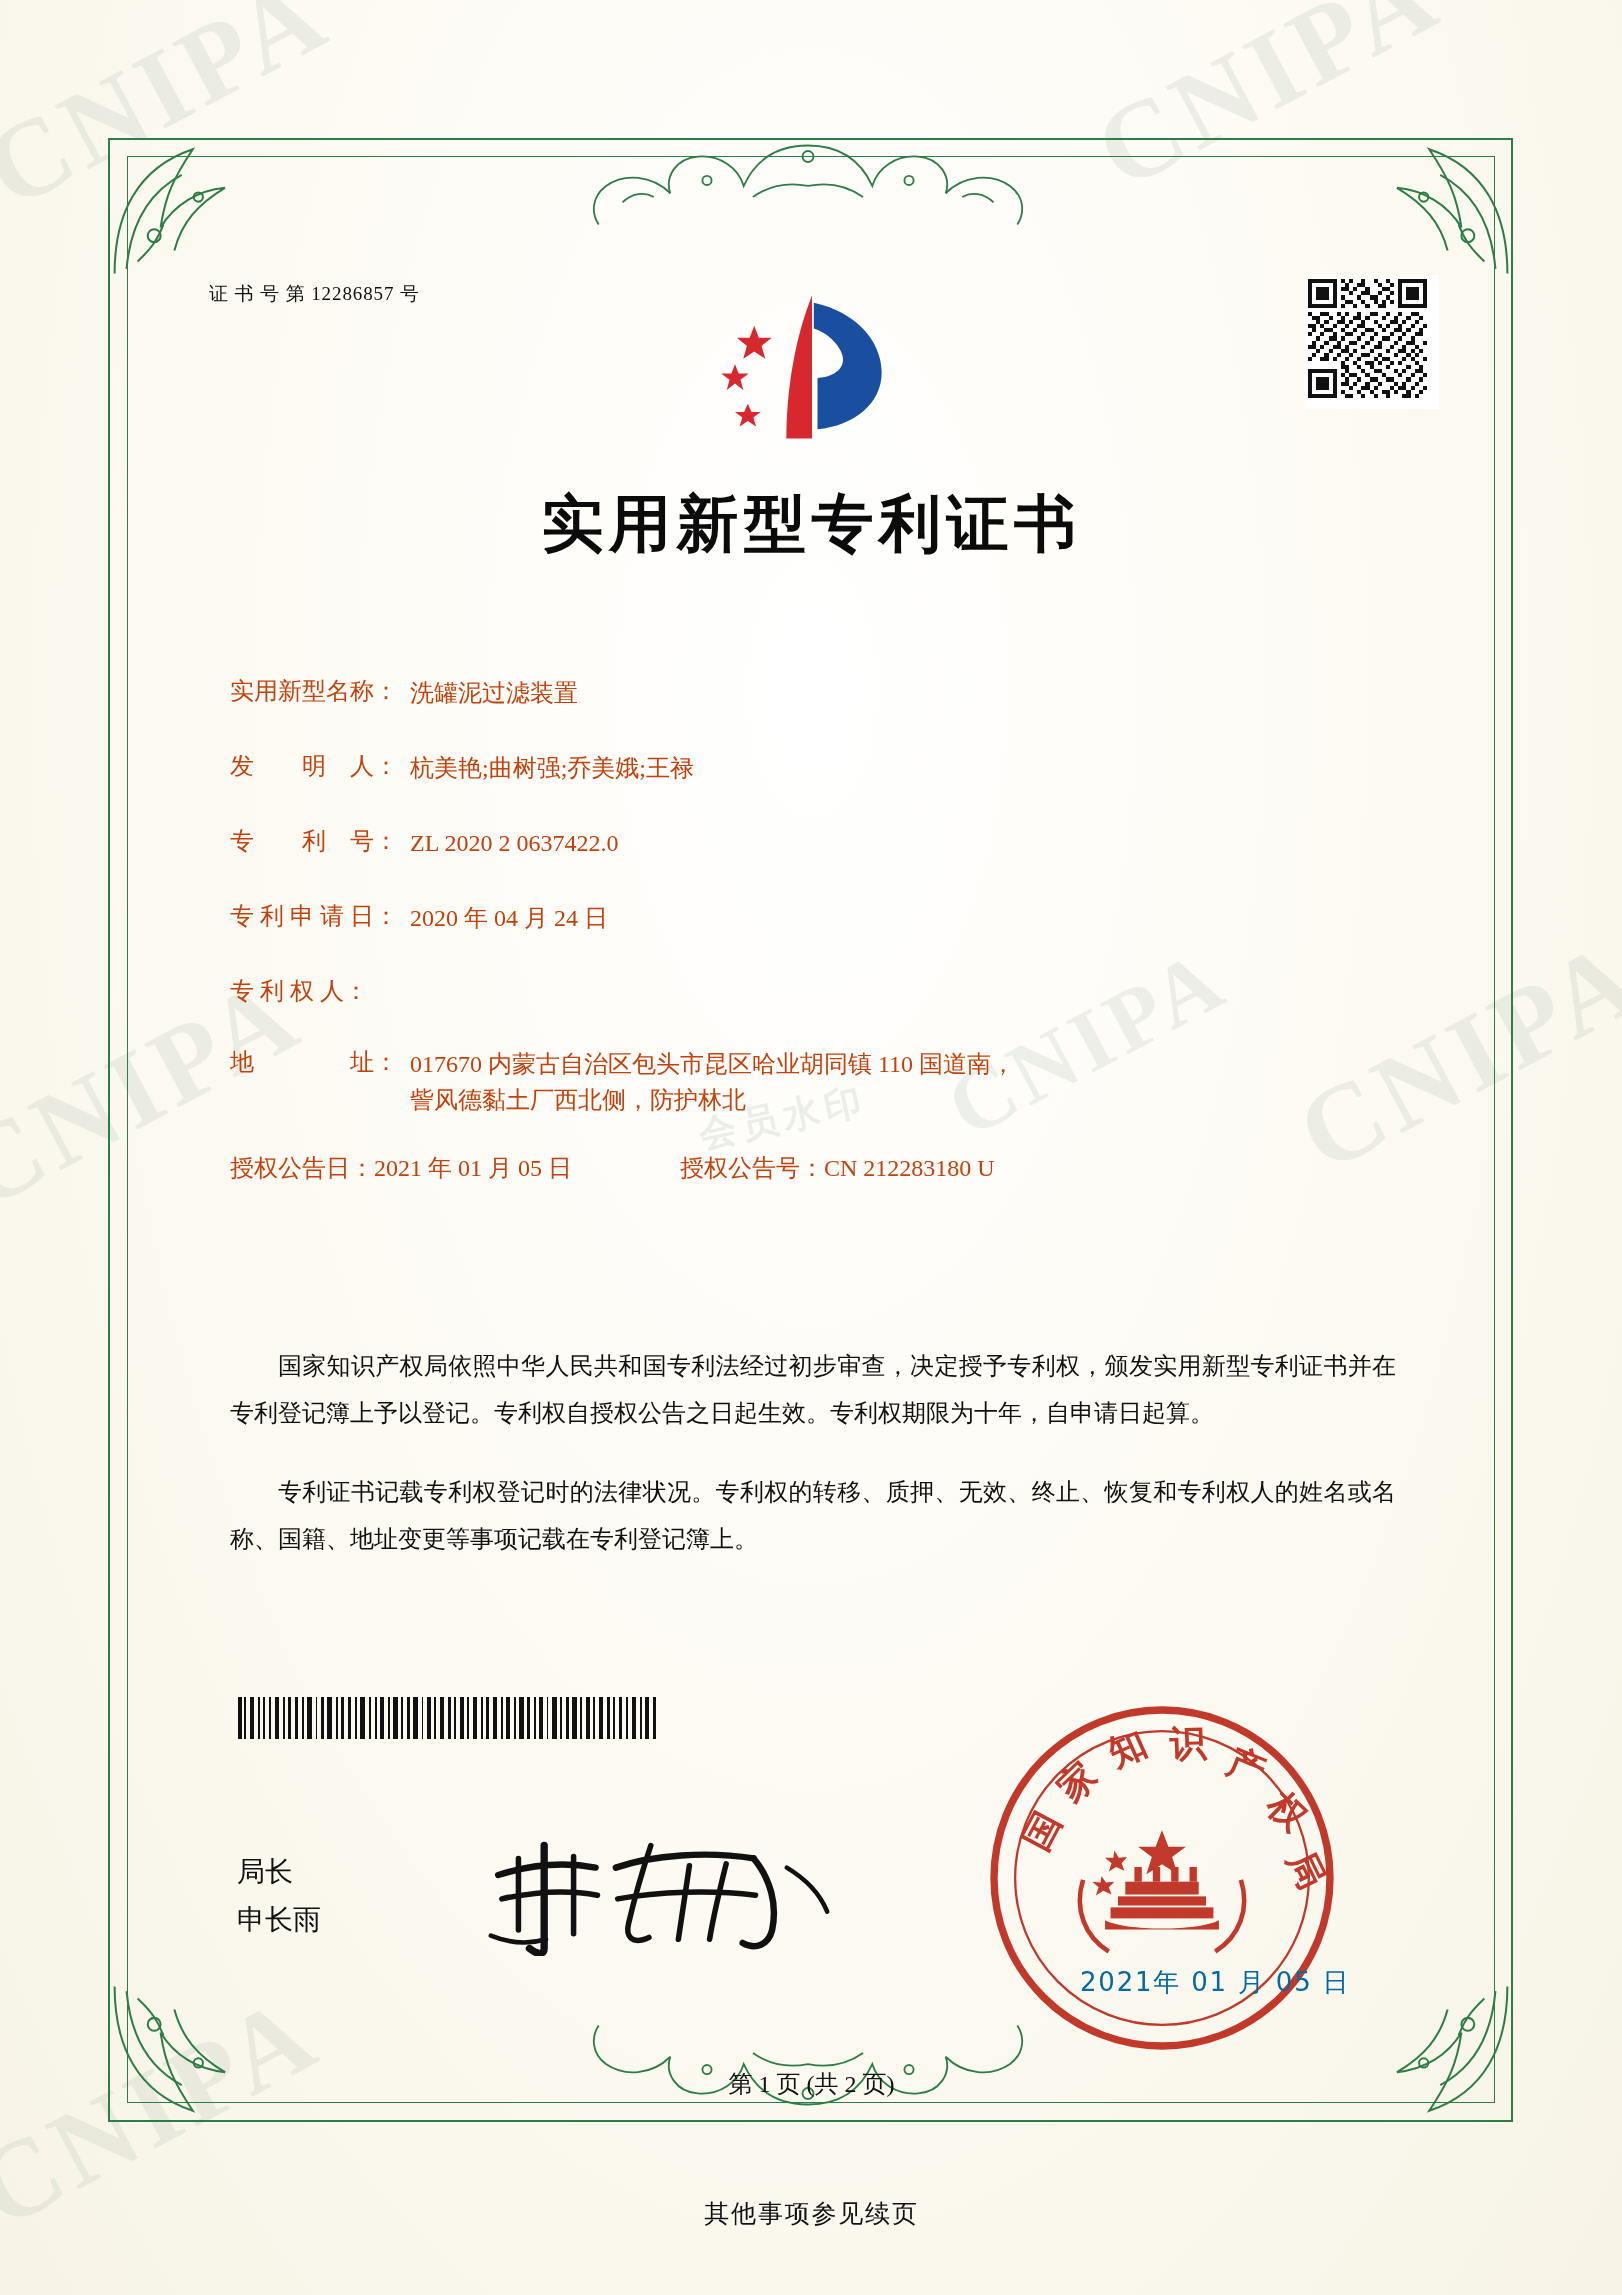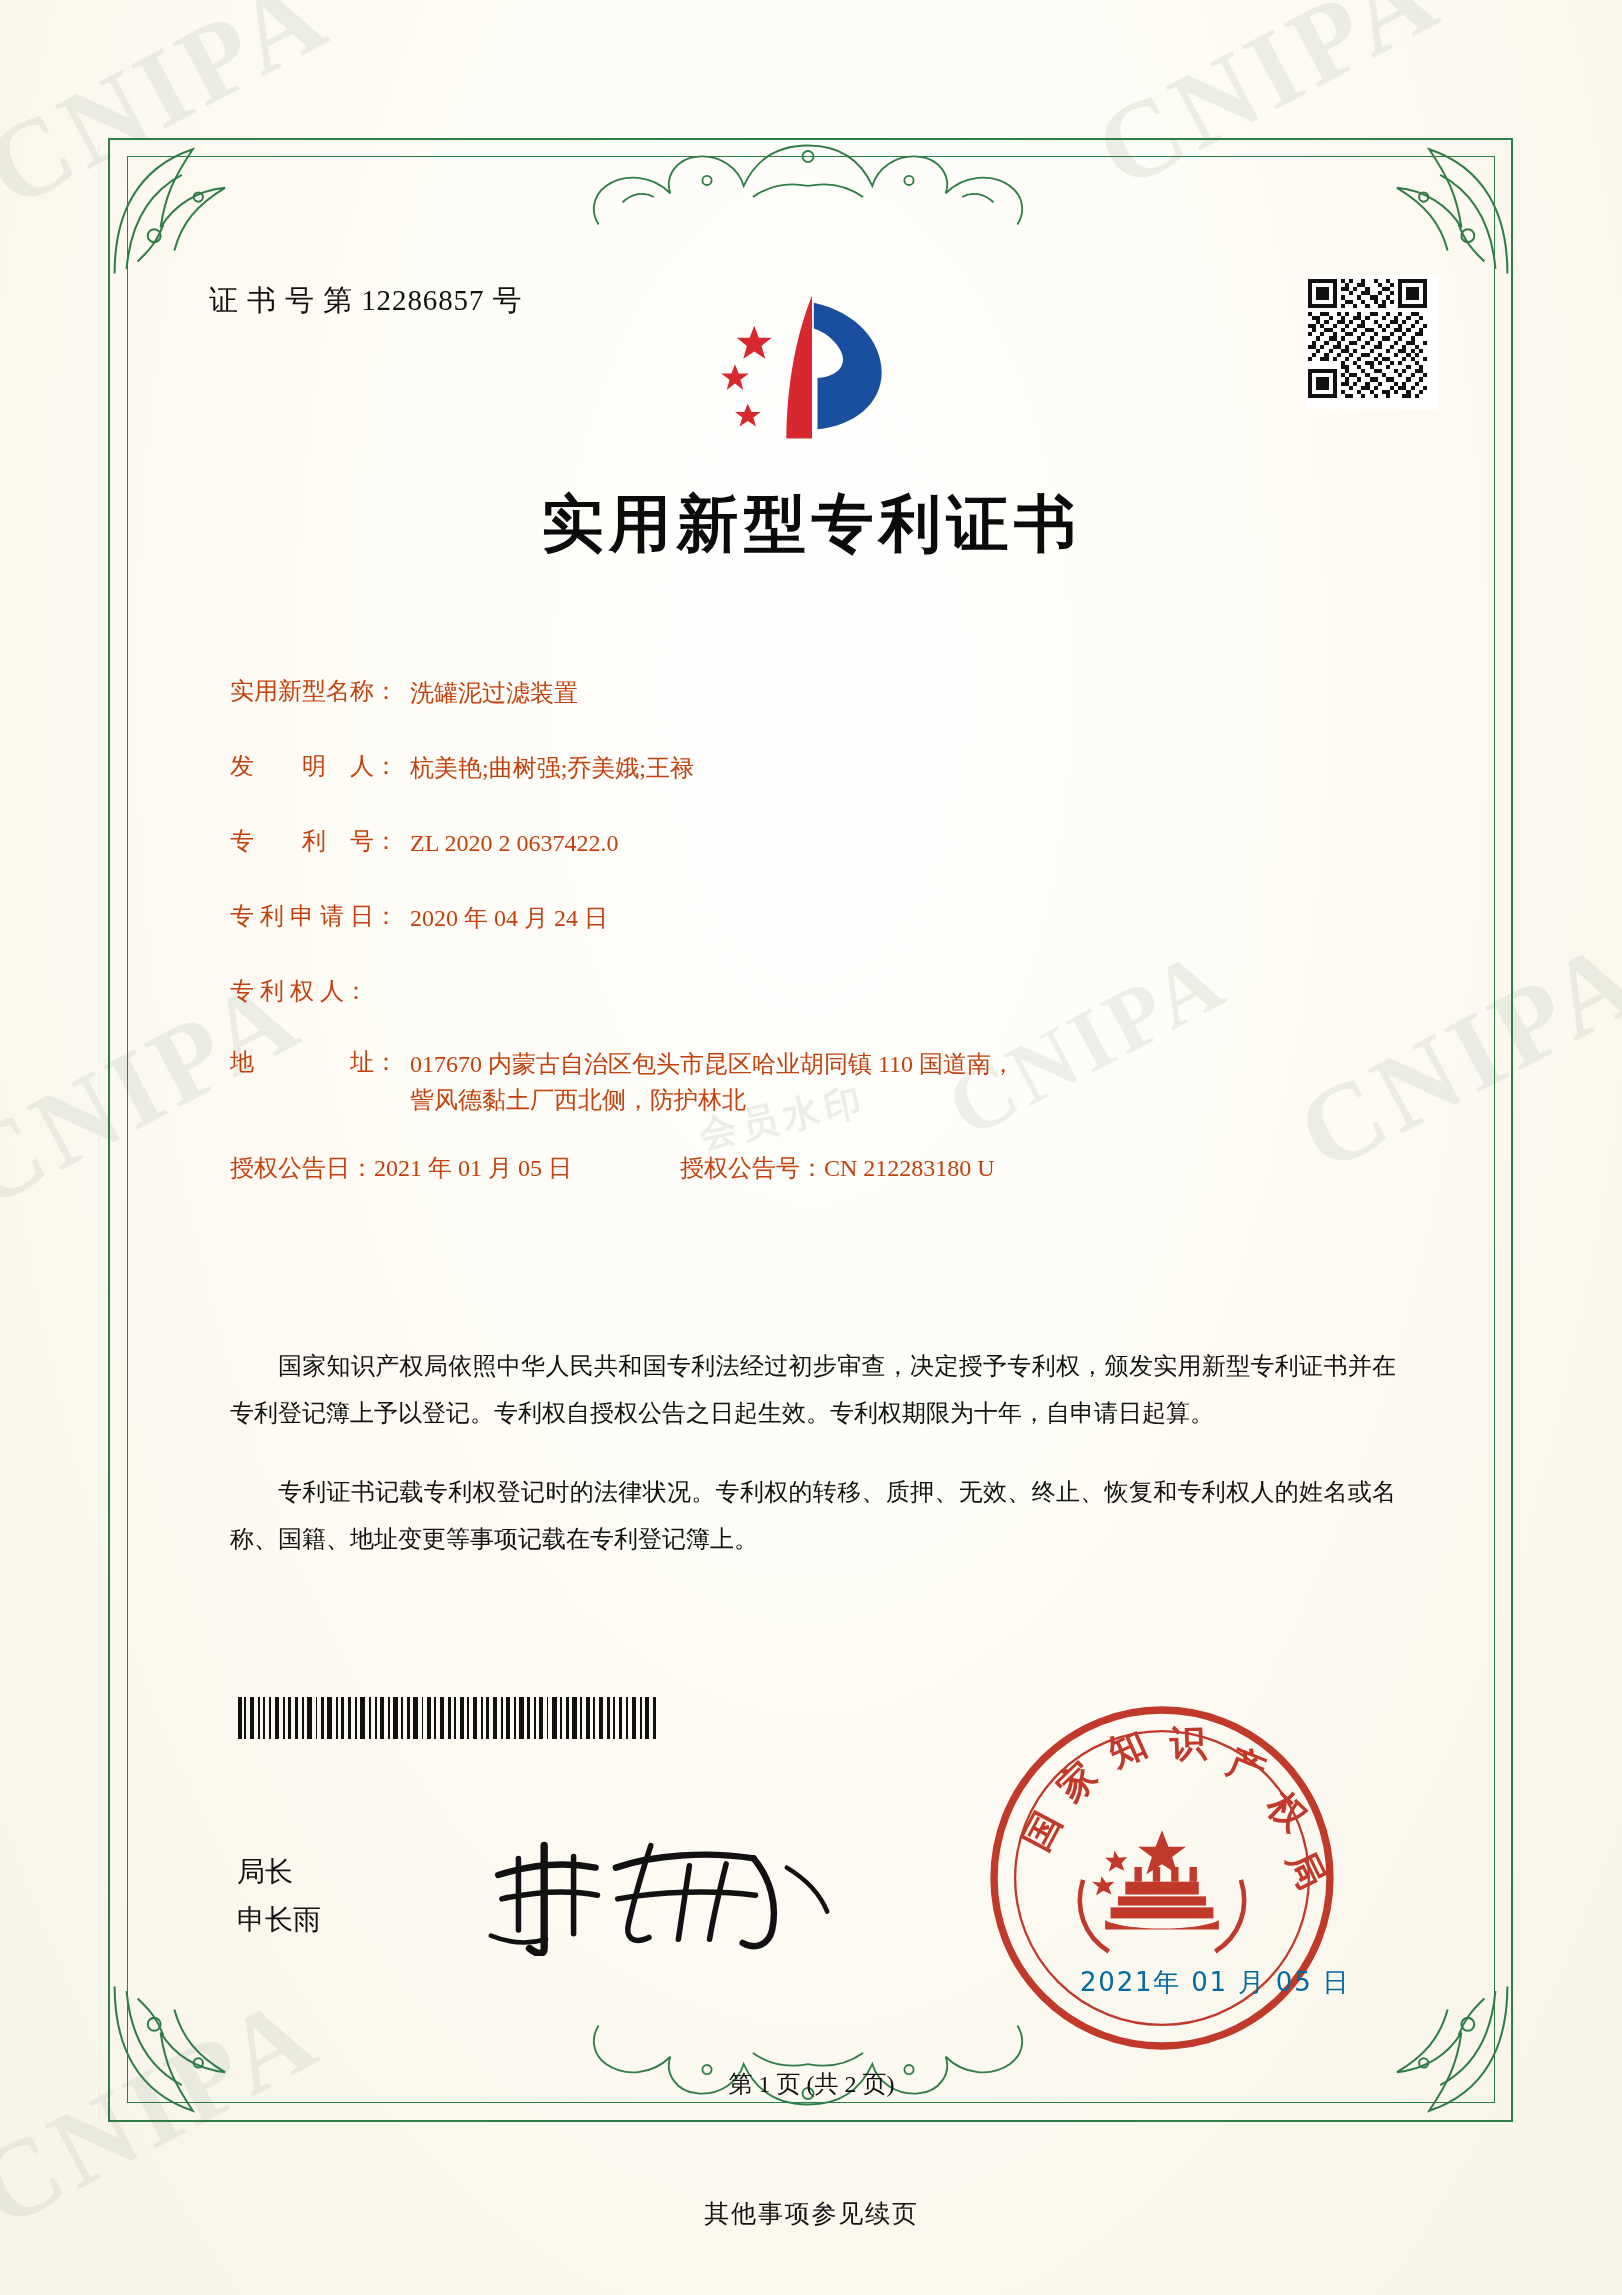--- a/index.html
+++ b/index.html
@@ -81,21 +81,21 @@
     color: #2f7d46;
     transform: scaleY(-1);
   }
 
   
   .content { position: absolute; inset: 0; }
 
   .cert-no {
     position: absolute;
     left: 209px; top: 281px;
-    font-size: 29px;
+    font-size: 19px;
     color: #111;
     letter-spacing: 0.9px;
   }
 
   .qr {
     position: absolute;
     right: 184px; top: 275px;
     width: 127px; height: 127px;
     background: #fff;
     padding: 3.7px;

